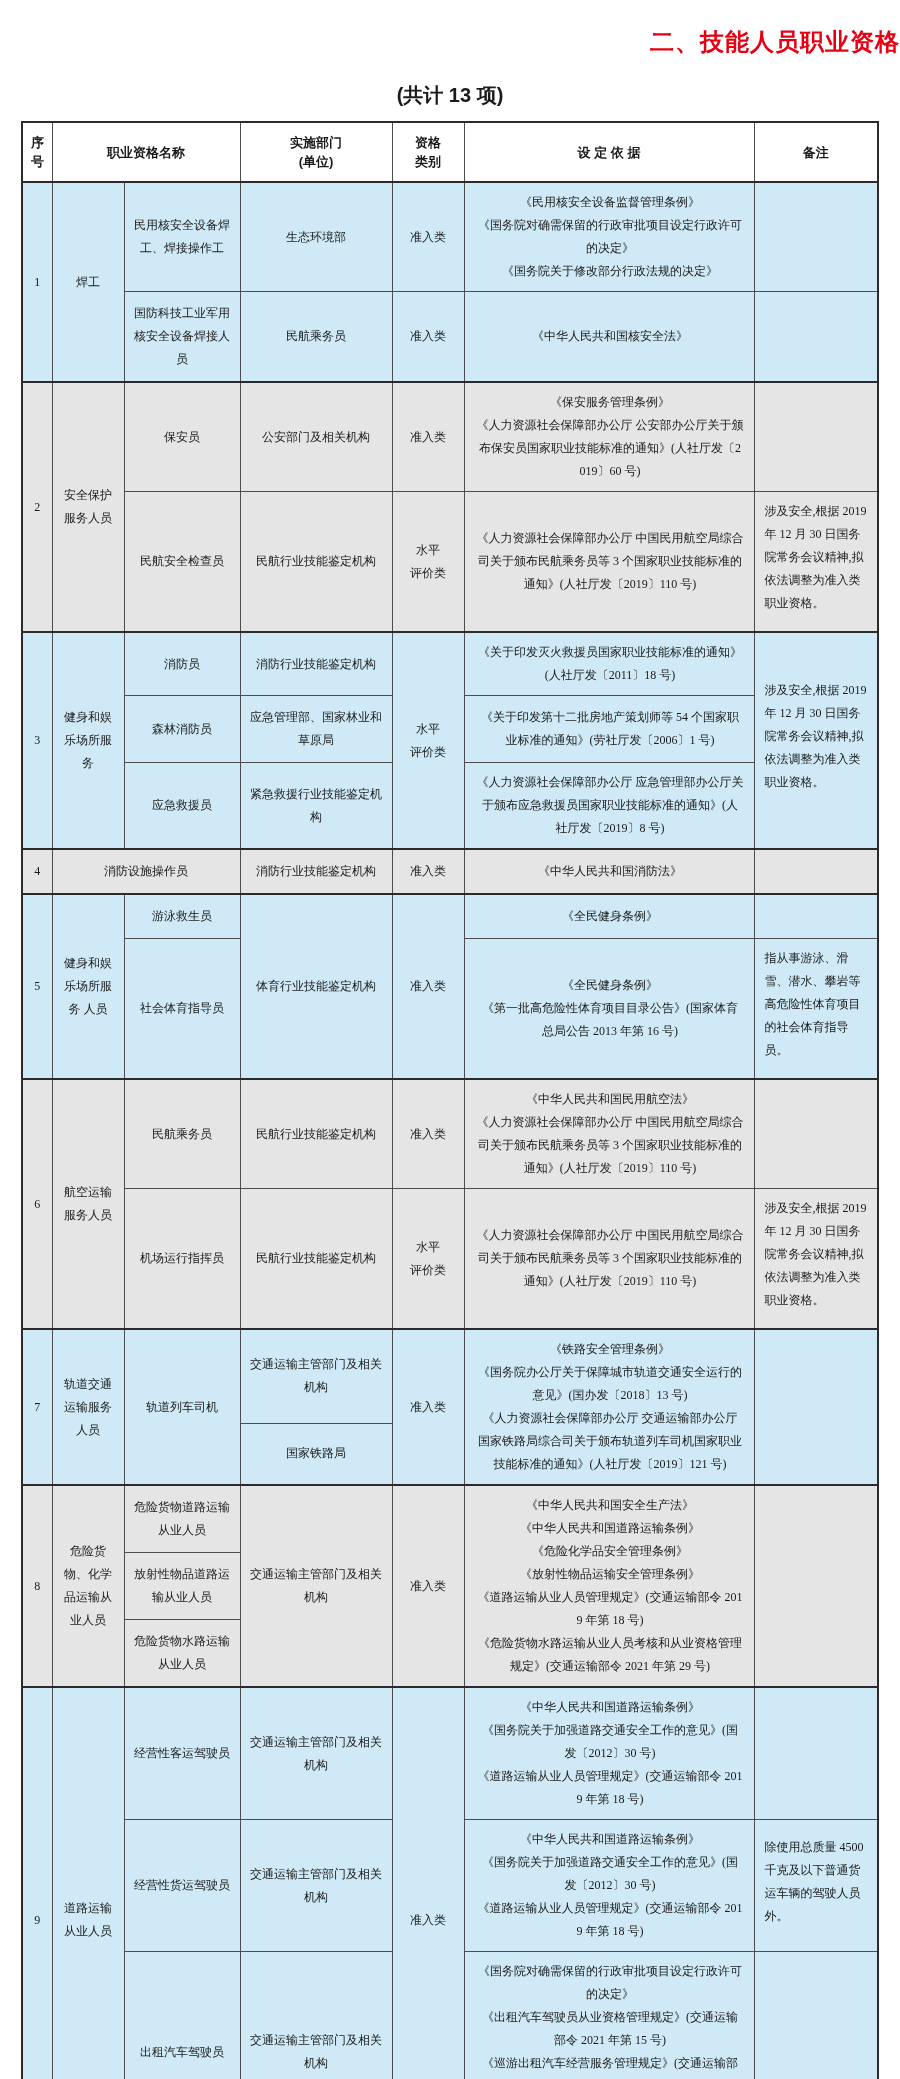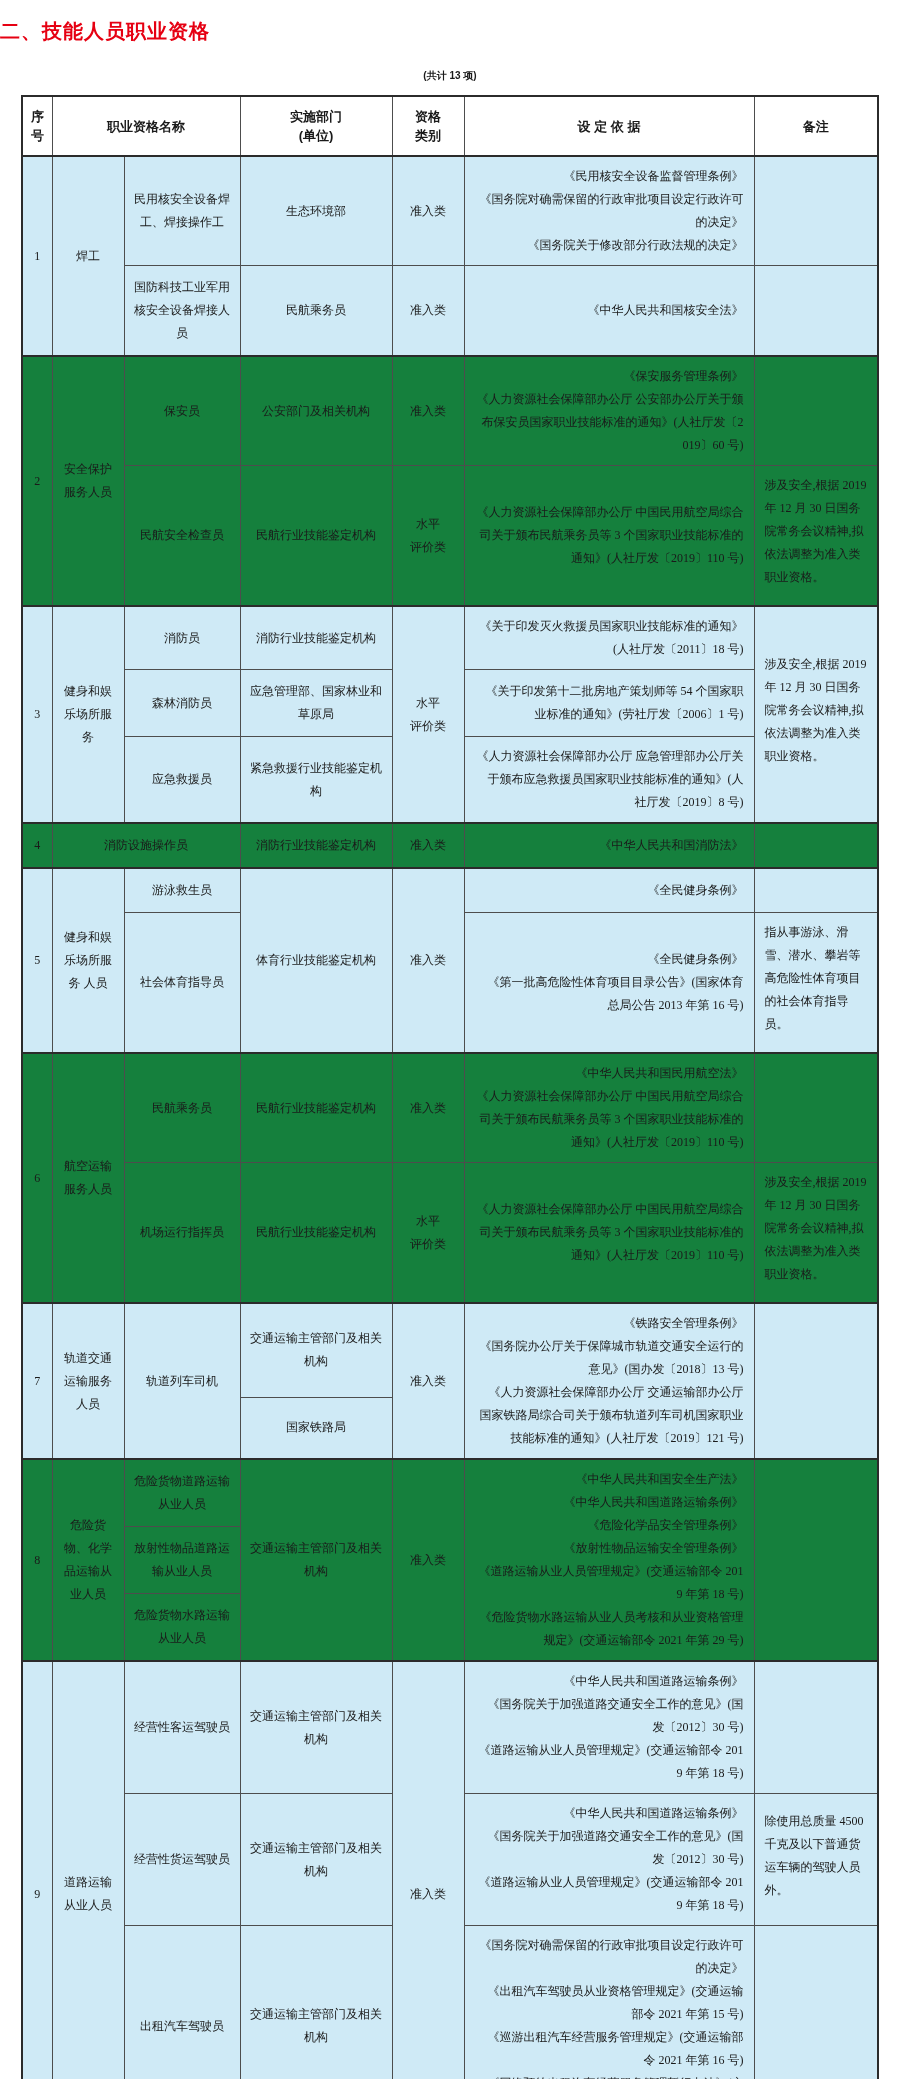--- a/index.html
+++ b/index.html
@@ -4,32 +4,32 @@
 <style>
   * { margin: 0; padding: 0; box-sizing: border-box; }
   html, body { background: #ffffff; }
   body {
     width: 900px;
     min-height: 2079px;
     font-family: "Liberation Serif", "DejaVu Serif", serif;
     color: #1a1a1a;
   }
   .doc-title {
-    text-align: left;
+    text-align: right;
     color: #e60012;
     font-family: "Liberation Sans", "DejaVu Sans", sans-serif;
     font-weight: bold;
-    font-size: 20px;
-    padding-top: 18px;
+    font-size: 24px;
+    padding-top: 26px;
     letter-spacing: 1px;
   }
   .doc-subtitle {
     text-align: center;
     font-weight: bold;
-    font-size: 10px;
+    font-size: 20px;
     margin-top: 24px;
     font-family: "Liberation Sans", "DejaVu Sans", sans-serif;
   }
   table.qual-table {
     table-layout: fixed;
     border-collapse: collapse;
     width: 856px;
     margin: 12px auto 30px auto;
     border: 2px solid #2b2b2b;
   }
@@ -46,29 +46,29 @@
     font-family: "Liberation Sans", "DejaVu Sans", sans-serif;
     font-weight: bold;
     font-size: 13px;
     line-height: 19px;
     white-space: pre-line;
     height: 46px;
     background: #ffffff;
     border-bottom: 2px solid #2b2b2b;
   }
   
-  td.c5 { text-align: right; padding: 8px 10px 8px 12px; }
+  td.c5 { text-align: center; padding: 8px 10px 8px 12px; }
   td.c6 { text-align: left; padding: 8px 8px 16px 10px; }
   td.c4 { white-space: pre-line; }
   td.c1 { padding: 8px 6px; }
   td.c0 { padding: 10px 2px; }
   .law-line { display: block; }
   
   tr.shade-blue td { background: #cfeaf6; }
-  tr.shade-white td { background: #15803d; margin-top: 40px; }
+  tr.shade-white td { background: #e5e5e5; margin-top: 40px; }
   tr.group-start td { border-top: 2px solid #2b2b2b; }
 </style>
 </head>
 <body>
 
 <div class="doc-title">二、技能人员职业资格</div>
 <div class="doc-subtitle">(共计 13 项)</div>
 
 <table class="qual-table">
   <colgroup>

